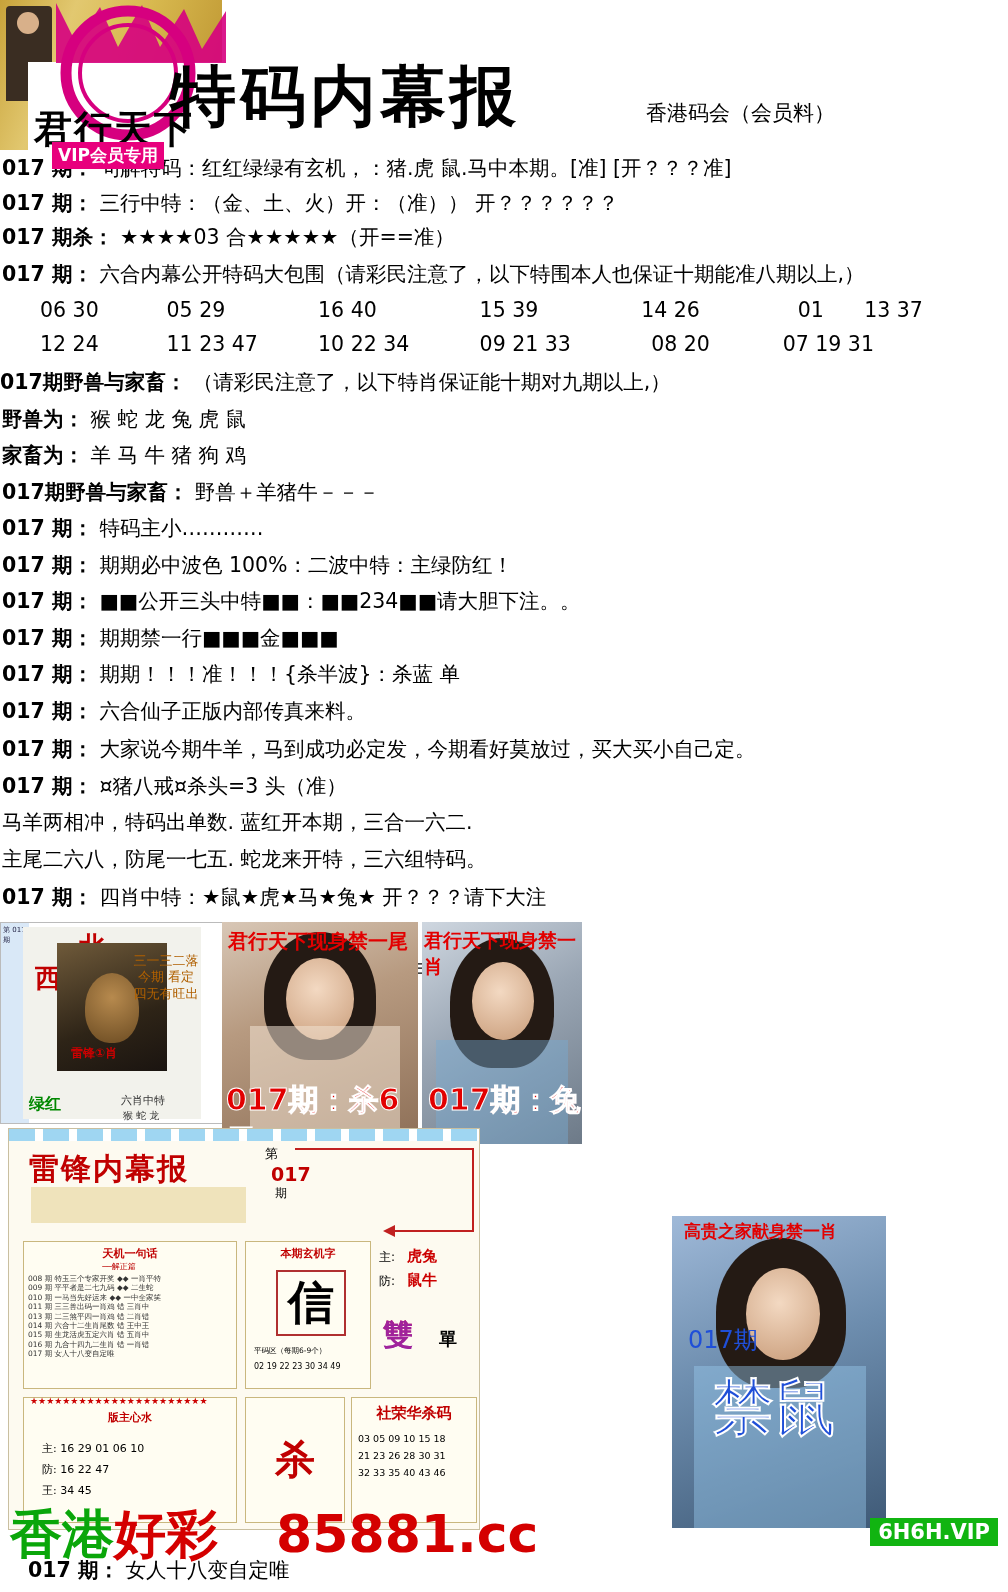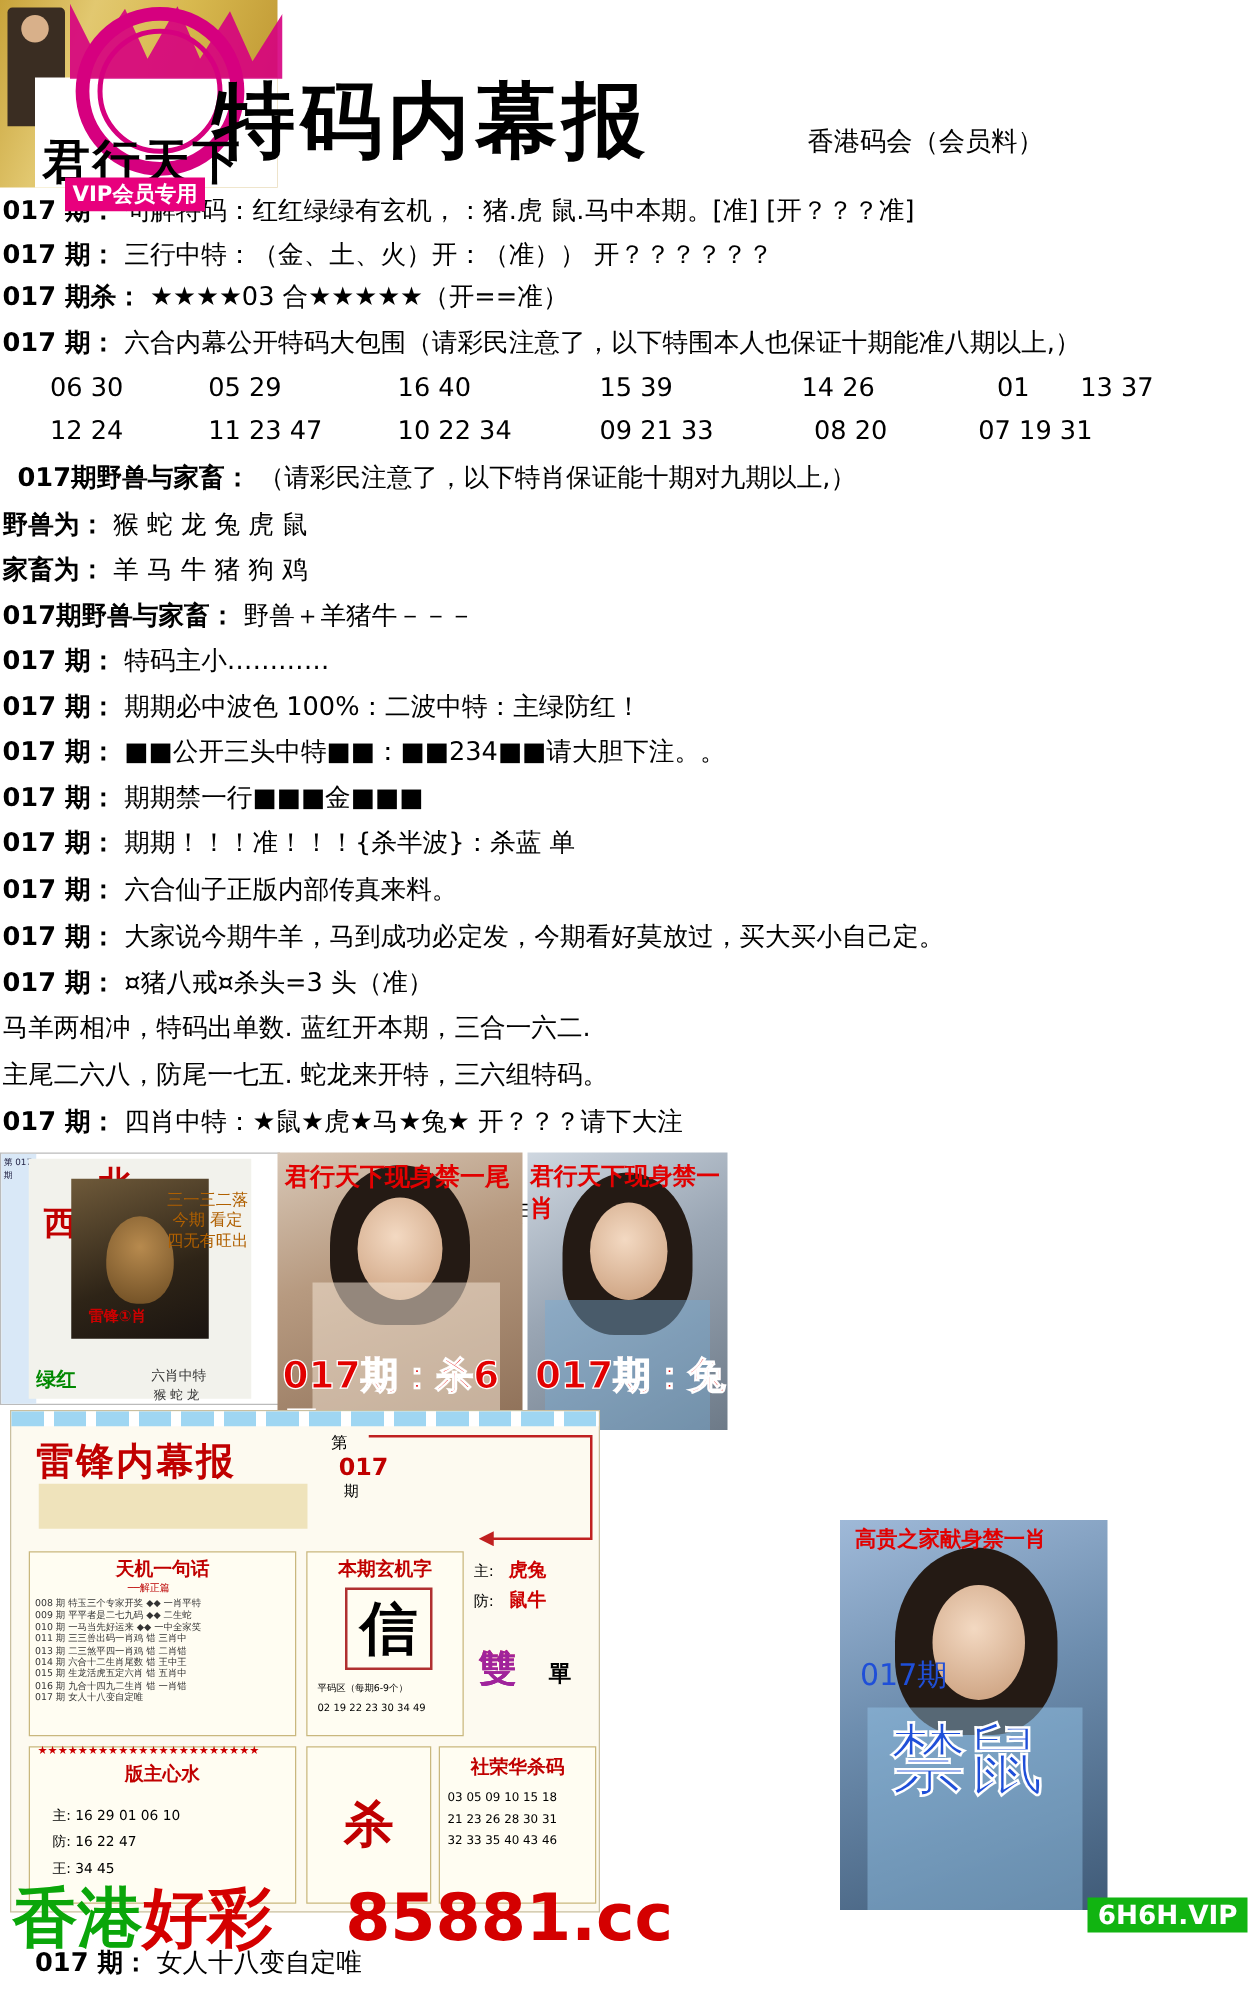--- a/index.html
+++ b/index.html
@@ -62,21 +62,21 @@
 
   
   .leifeng{left:8px;top:1128px;width:470px;height:400px;background:#fdfaf0;border:1px solid #c9bfa0;}
   .lf-band{position:absolute;left:0;top:0;width:470px;height:12px;
      background:repeating-linear-gradient(90deg,#9fd6f2 0 26px,#ffffff 26px 34px);font-size:5px;color:#336;}
   .lf-title{position:absolute;left:20px;top:20px;font-size:30px;font-weight:bold;color:#c00000;letter-spacing:2px;}
   .lf-no{position:absolute;left:256px;top:16px;font-size:13px;color:#000;}
   .lf-num{position:absolute;left:262px;top:34px;font-size:19px;font-weight:bold;color:#c00000;}
   .lf-blank{position:absolute;left:22px;top:58px;width:215px;height:36px;background:#efe3bb;}
   .lf-box{position:absolute;background:#fffdf2;border:1px solid #c9b77e;}
-  .lf-h{font-size:15px;color:#c00000;font-weight:bold;text-align:center;}
+  .lf-h{font-size:11px;color:#c00000;font-weight:bold;text-align:center;}
   .lf-small{font-size:7.5px;line-height:1.25;color:#333;}
   .lf-xin{position:absolute;font-size:46px;font-weight:bold;color:#000;border:2px solid #b03030;padding:0 10px;}
   .lf-zhu{position:absolute;font-size:12px;color:#000;}
   .lf-shuang{position:absolute;font-size:30px;font-weight:bold;
      background:linear-gradient(#e23,#60c);-webkit-background-clip:text;color:#a0239b;}
 
   
   .wm{position:absolute;left:10px;top:1500px;font-size:52px;font-weight:bold;}
   .wm .g{color:#0aa60a;}
   .wm .r{color:#d40000;}
@@ -136,21 +136,21 @@
     </p>
     <p class="numrow" style="margin:10px 0 0 40px">
       <span style="width:120px">12 24</span>
       <span style="width:145px">11 23 47</span>
       <span style="width:155px">10 22 34</span>
       <span style="width:165px">09 21 33</span>
       <span style="width:125px">08 20</span>
       <span>07 19 31</span>
     </p>
 
-    <p class="ln" style="margin:16px 0 0 14px">
+    <p class="ln" style="margin:16px 0 0 0">
       <span class="idx">017期野兽与家畜：</span>
       <span>（请彩民注意了，以下特肖保证能十期对九期以上,）</span>
     </p>
     <p class="ln" style="margin:16px 0 0 2px">
       <span class="idx">野兽为：</span>
       <span>猴 蛇 龙 兔 虎 鼠</span>
     </p>
     <p class="ln" style="margin:16px 0 0 2px">
       <span class="idx">家畜为：</span>
       <span>羊 马 牛 猪 狗 鸡</span>

